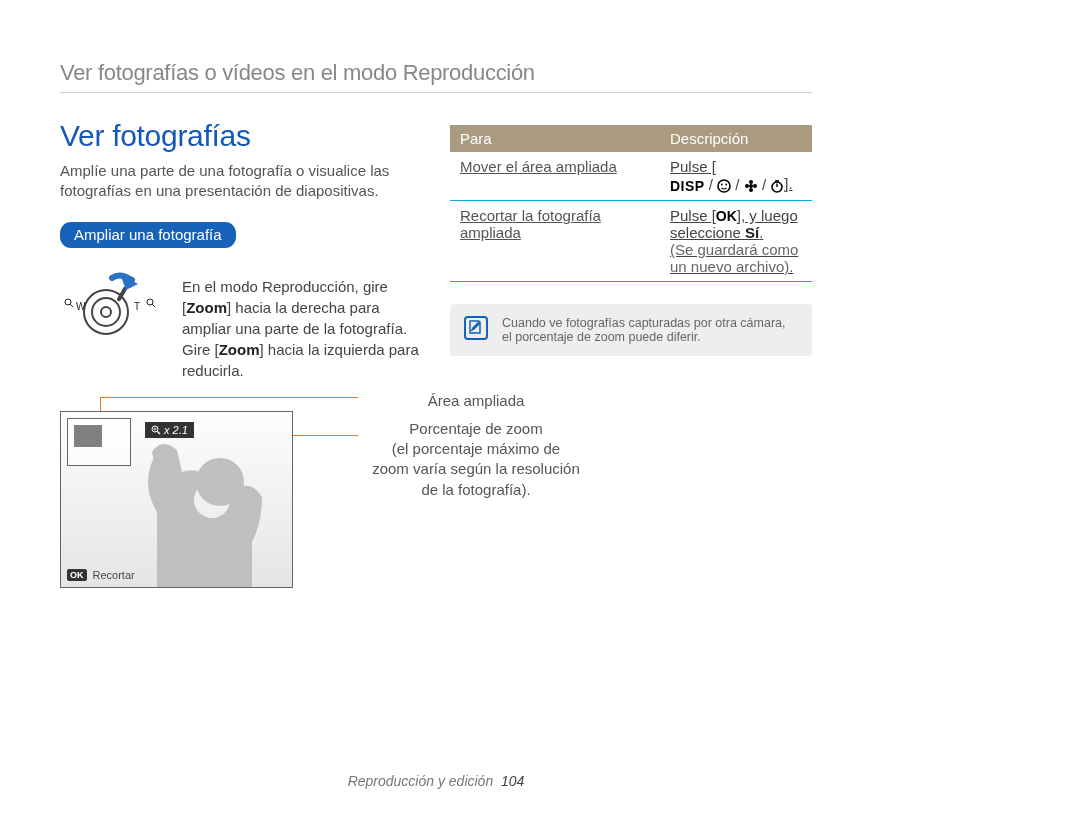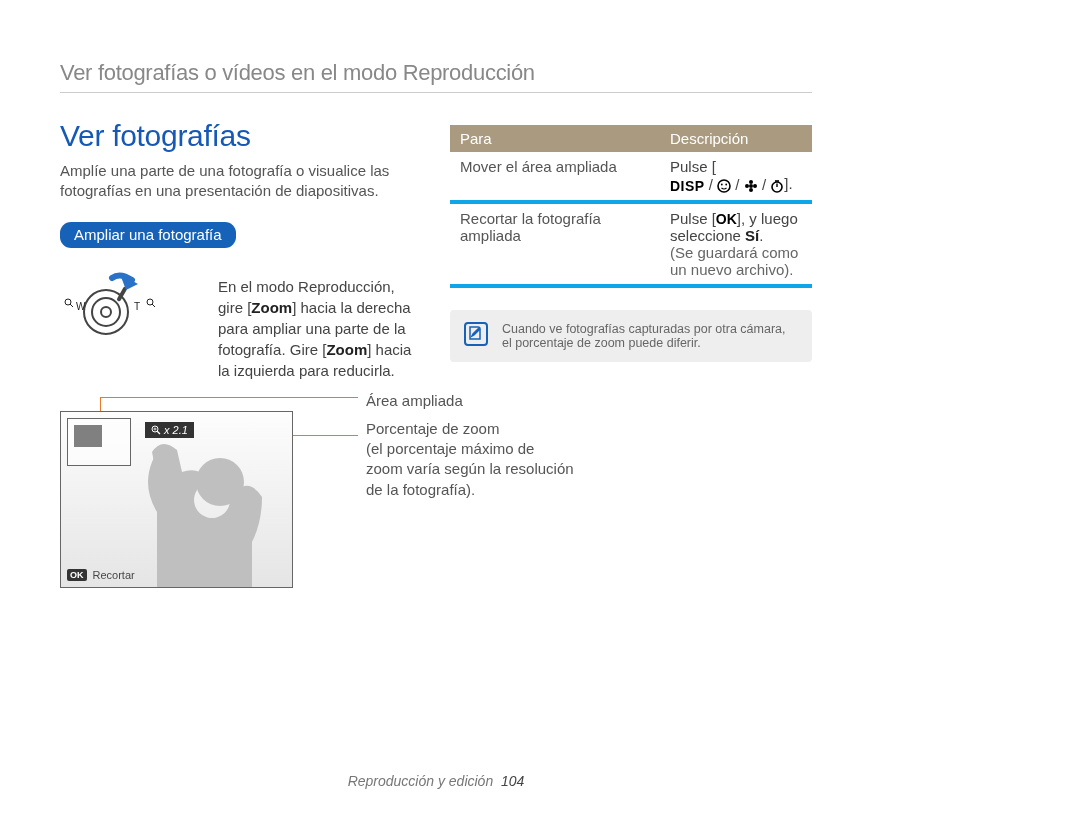--- a/index.html
+++ b/index.html
@@ -68,40 +68,40 @@
     width: 104px;
     flex: 0 0 104px;
     position: relative;
     height: 80px;
   }
   .dial-block svg { position: absolute; top: 0; left: 0; }
   .dial-text {
     flex: 1;
     line-height: 1.4;
     margin-top: 8px;
-    margin-left: 36px;
   }
   .bold { font-weight: 700; color: #222; }
 
   
   .diagram-wrap {
     position: relative;
     margin-top: 30px;
   }
   
   .co-line-h { position: absolute; background: #e87a25; height: 1px; }
   .co-line-v { position: absolute; background: #e87a25; width: 1px; }
   .callouts {
     position: absolute;
     left: 306px;
     top: -8px;
     width: 220px;
     color: #555;
     font-size: 15px;
     line-height: 1.35;
+    text-align: center;
   }
   .callout1 { margin-bottom: 8px; }
   .screen {
     position: relative;
     width: 231px;
     height: 175px;
     border: 1px solid #666;
     background: linear-gradient(#fdfdfd, #e5e5e5);
     overflow: hidden;
   }
@@ -167,23 +167,24 @@
   }
   table.desc th {
     background: #a99a80;
     color: #fff;
     font-weight: 400;
     text-align: left;
     padding: 5px 10px;
   }
   table.desc td {
     padding: 6px 10px;
-    border-bottom: 4px solid #0ea5e9;
+    border-bottom: 1px solid #0ea5e9;
     vertical-align: top;
     color: #444;
+    text-decoration: underline;
   }
   table.desc td:first-child { width: 190px; color: #555; }
   .icons-row { display: inline-block; vertical-align: middle; text-align: right; }
   .icons-row svg, .icons-row .disp { vertical-align: middle; }
   .disp {
     display: inline-block;
     font-weight: 700;
     color: #000;
     font-size: 14px;
     letter-spacing: 0.5px;

